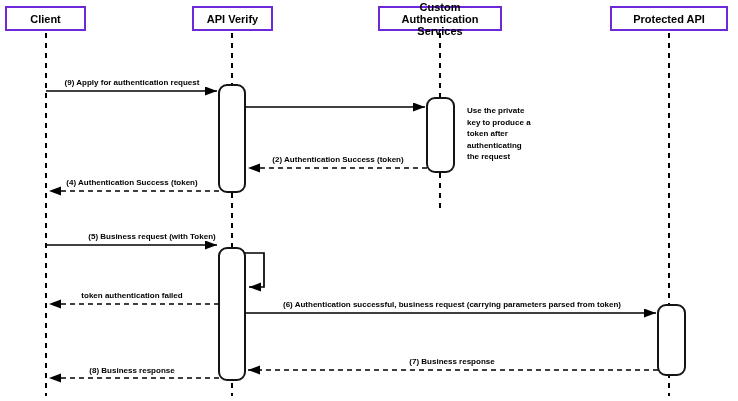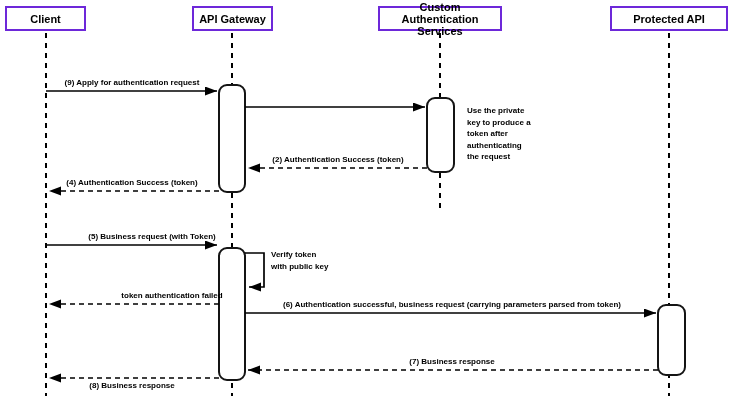--- a/index.html
+++ b/index.html
@@ -62,21 +62,21 @@
 </style>
 </head>
 <body>
 
 <div class="canvas">
 
   <div class="actor" style="left:5px;  width:81px;">
     <span>Client</span>
   </div>
   <div class="actor" style="left:192px;width:81px;">
-    <span>API Gateway</span>
+    <span>API Verify</span>
   </div>
   <div class="actor" style="left:378px;width:124px;">
     <span>Custom Authentication
 Services</span>
   </div>
   <div class="actor" style="left:610px;width:118px;">
     <span>Protected API</span>
   </div>
 
   <svg class="diagram-svg" viewBox="0 0 738 401">
@@ -111,26 +111,24 @@
       <line x1="245" y1="313" x2="656" y2="313" marker-end="url(#arrowhead)"></line>
       <line x1="658" y1="370" x2="248" y2="370" marker-end="url(#arrowhead)" stroke-dasharray="5,4"></line>
       <line x1="219" y1="378" x2="49" y2="378" marker-end="url(#arrowhead)" stroke-dasharray="5,4"></line>
     </g>
   </svg>
 
   <div class="msg-label" style="left:132px;top:78px;">(9) Apply for authentication request</div>
   <div class="msg-label" style="left:338px;top:155px;">(2) Authentication Success (token)</div>
   <div class="msg-label" style="left:132px;top:178px;">(4) Authentication Success (token)</div>
   <div class="msg-label" style="left:124px;top:232px;margin-left:28px;">(5) Business request (with Token)</div>
-  <div class="msg-label" style="left:132px;top:291px;margin-left:40px;">token authentication failed</div>
+  <div class="msg-label" style="left:132px;top:291px;">token authentication failed</div>
   <div class="msg-label" style="left:452px;top:300px;">(6) Authentication successful, business request (carrying parameters parsed from token)</div>
   <div class="msg-label" style="left:452px;top:357px;">(7) Business response</div>
-  <div class="msg-label" style="left:132px;top:381px;">(8) Business response</div>
+  <div class="msg-label" style="left:132px;top:366px;">(8) Business response</div>
 
   <div class="note-text" style="left:467px;top:105px;">Use the private
 key to produce a
 token after
 authenticating
 the request</div>
-  <div class="note-text" style="left:271px;top:249px;">Verify token
-with public key</div>
 
 </div>
 
 </body></html>

